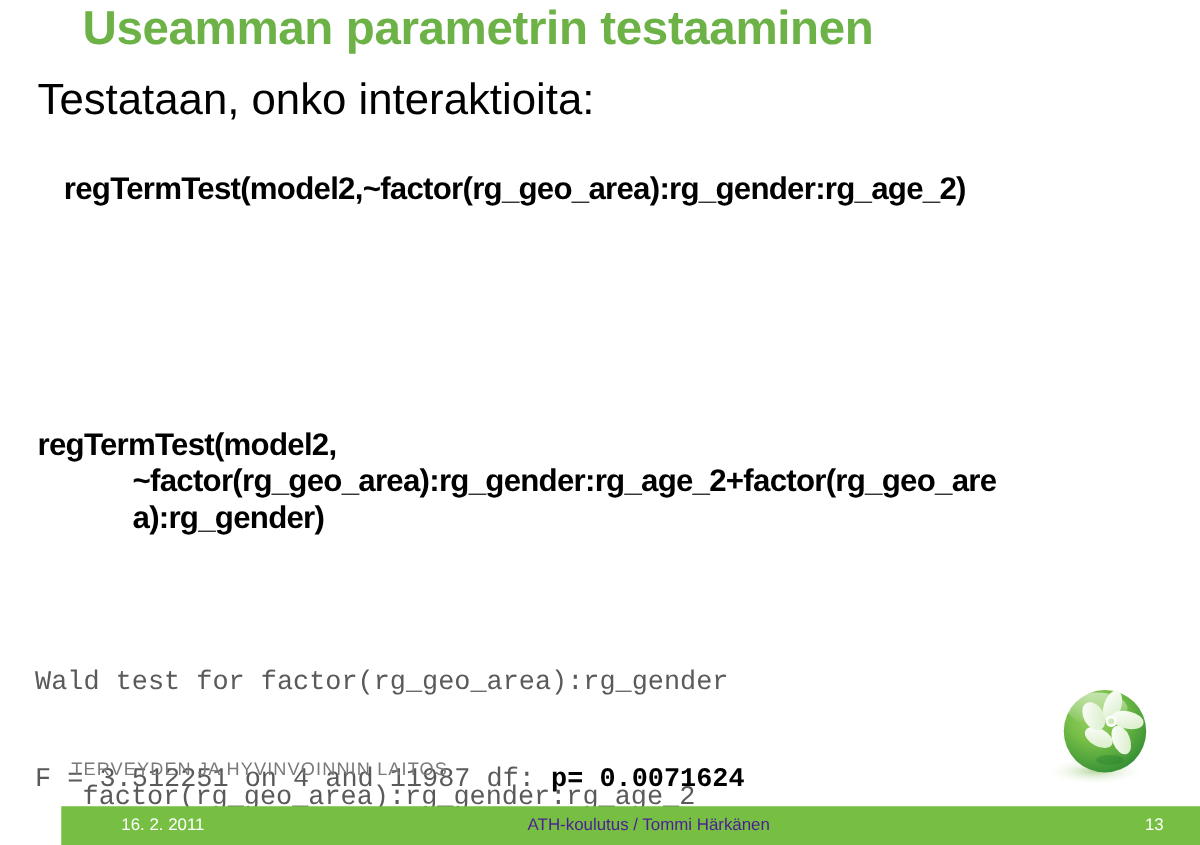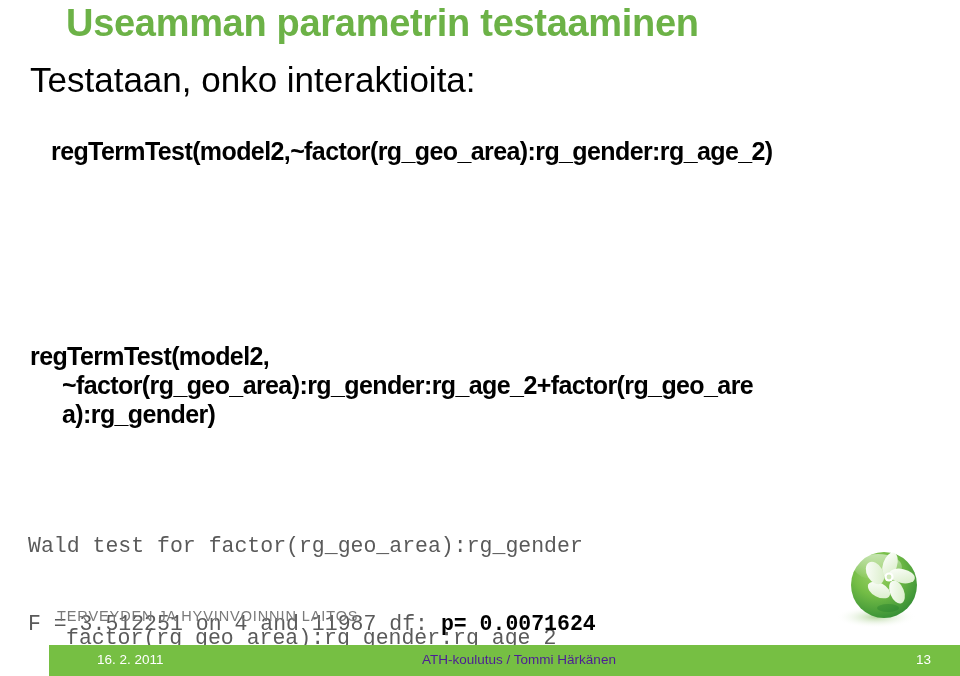--- a/index.html
+++ b/index.html
@@ -60,20 +60,21 @@
   }
   .formula-2 {
     left: 30px;
     top: 342px;
     width: 910px;
     line-height: 1.16;
   }
   .formula-2 .cont {
     display: block;
     padding-left: 32px;
+    margin-left: 44px;
   }
 
   
   .output {
     position: absolute;
     font-family: "Liberation Mono", "DejaVu Sans Mono", monospace;
     font-size: 21.5px;
     color: #5a5a5a;
     line-height: 1.42;
     white-space: pre;

